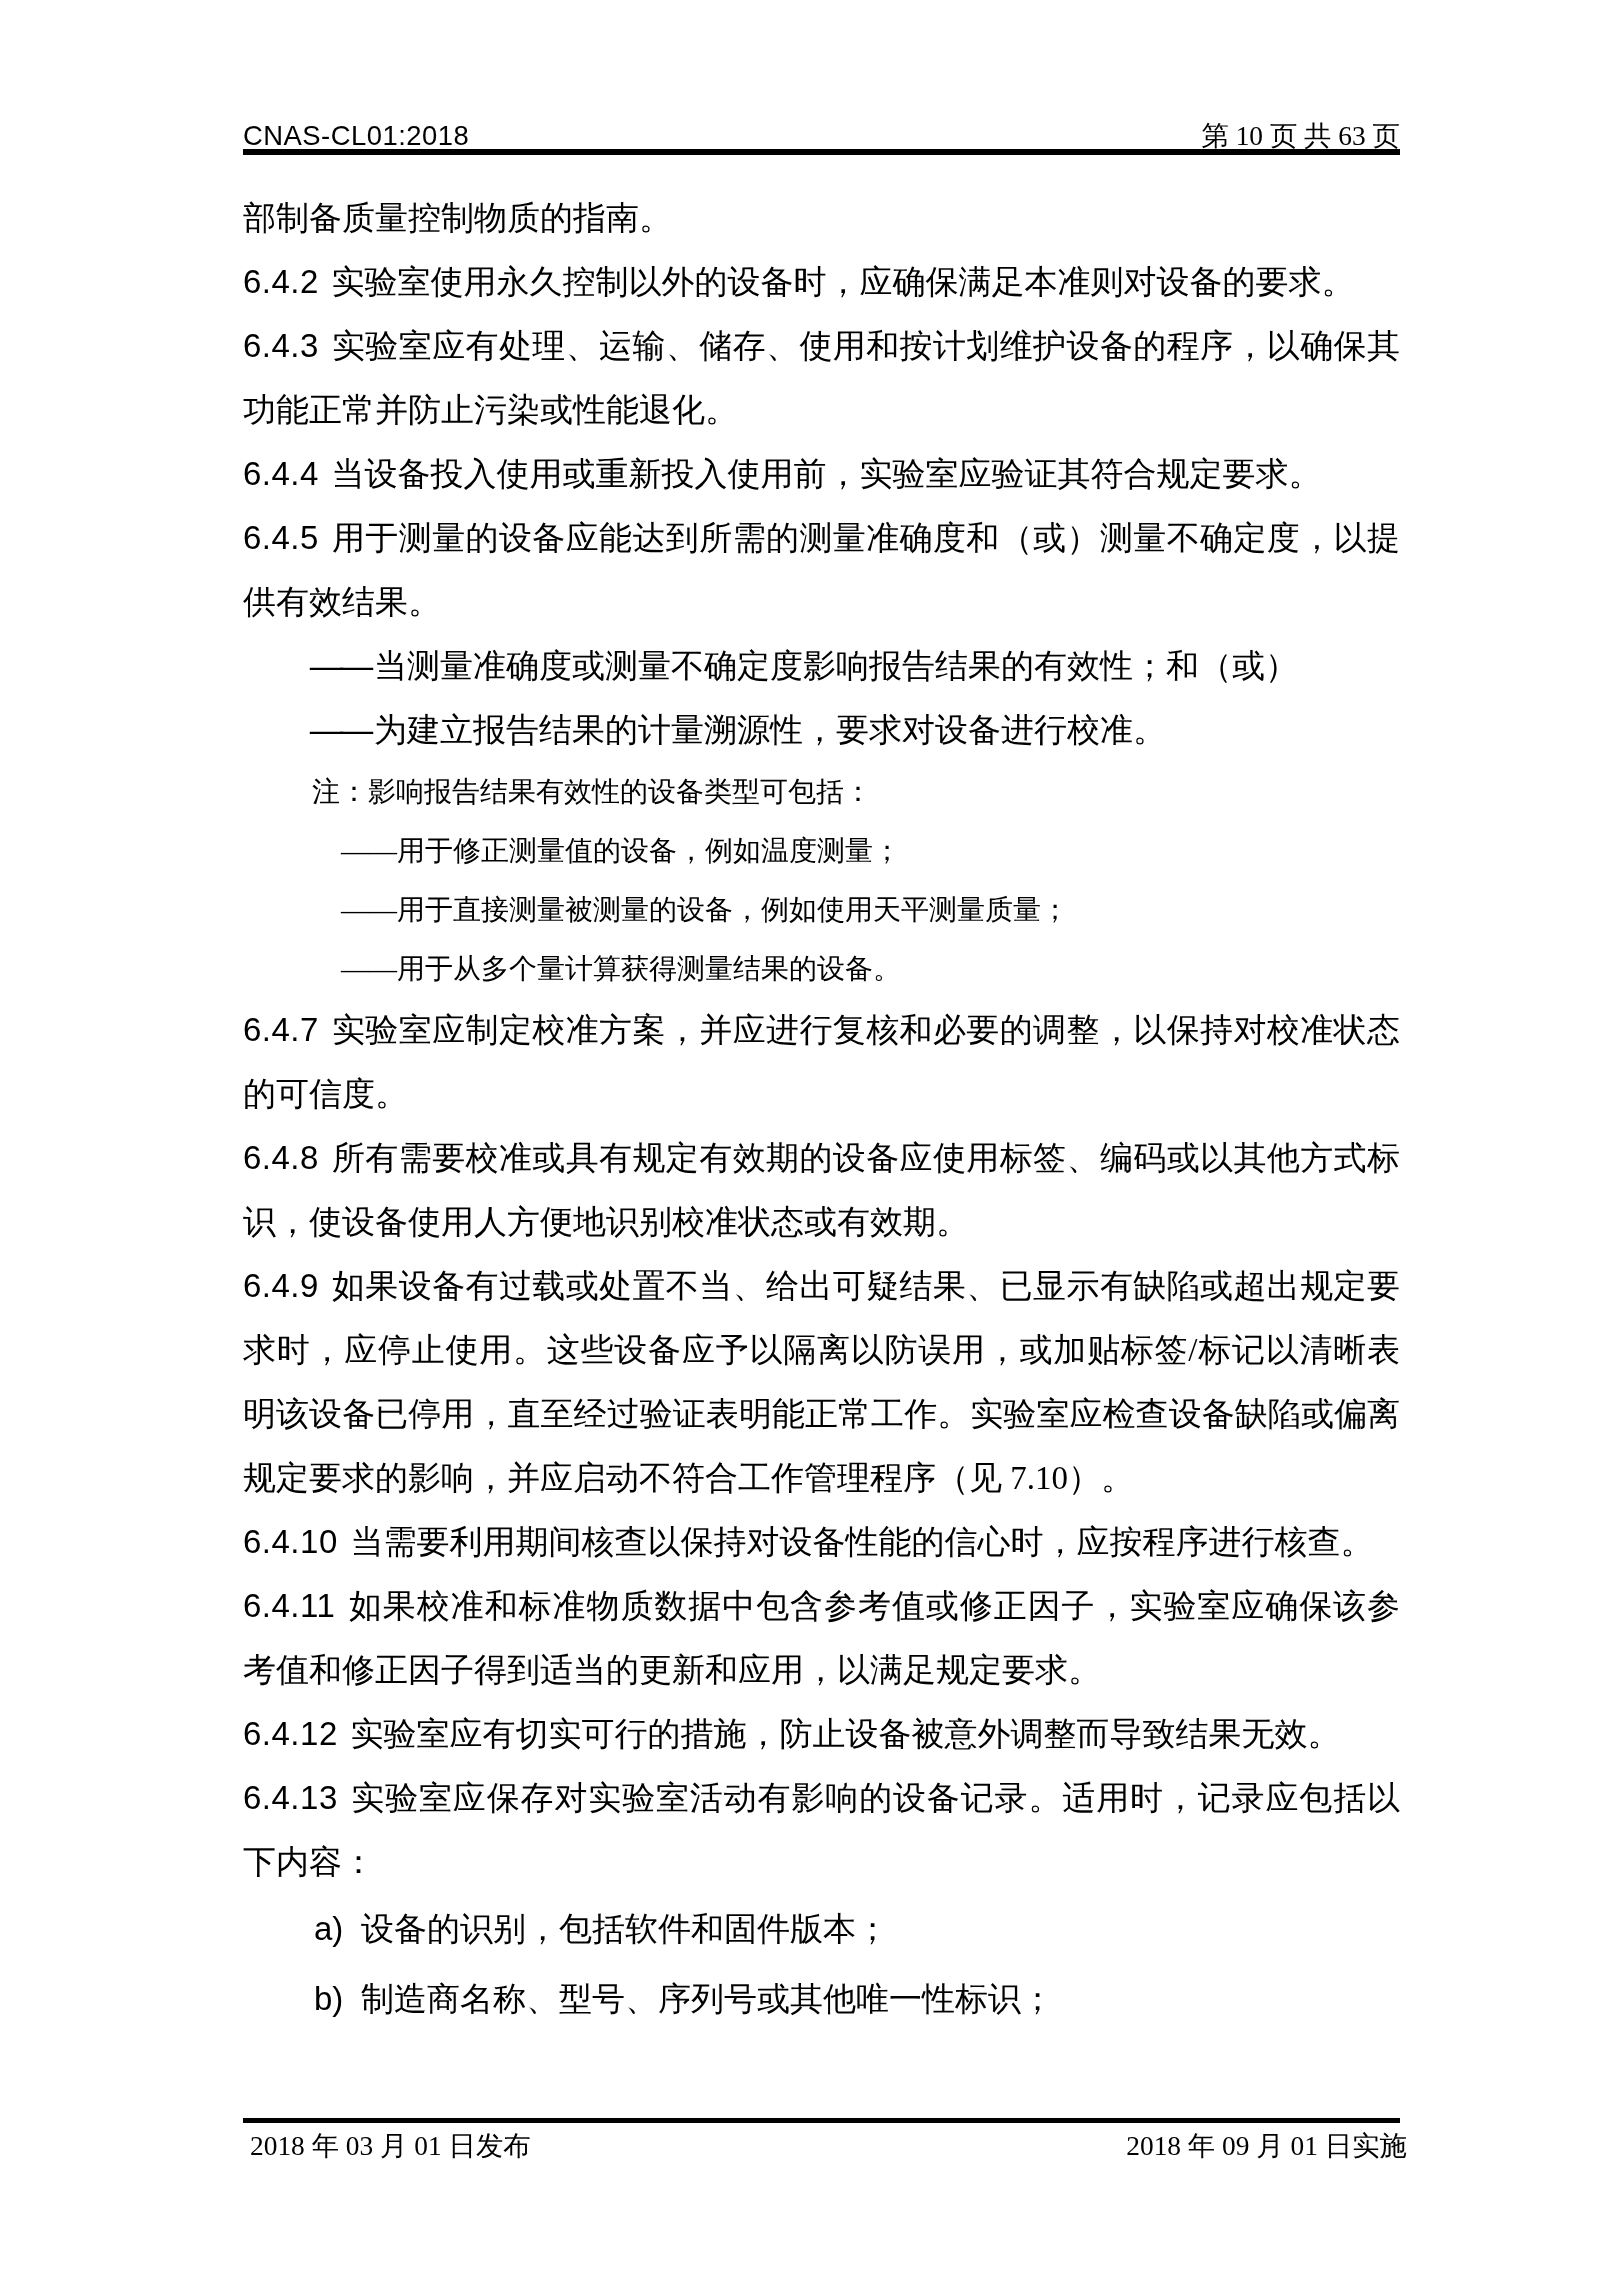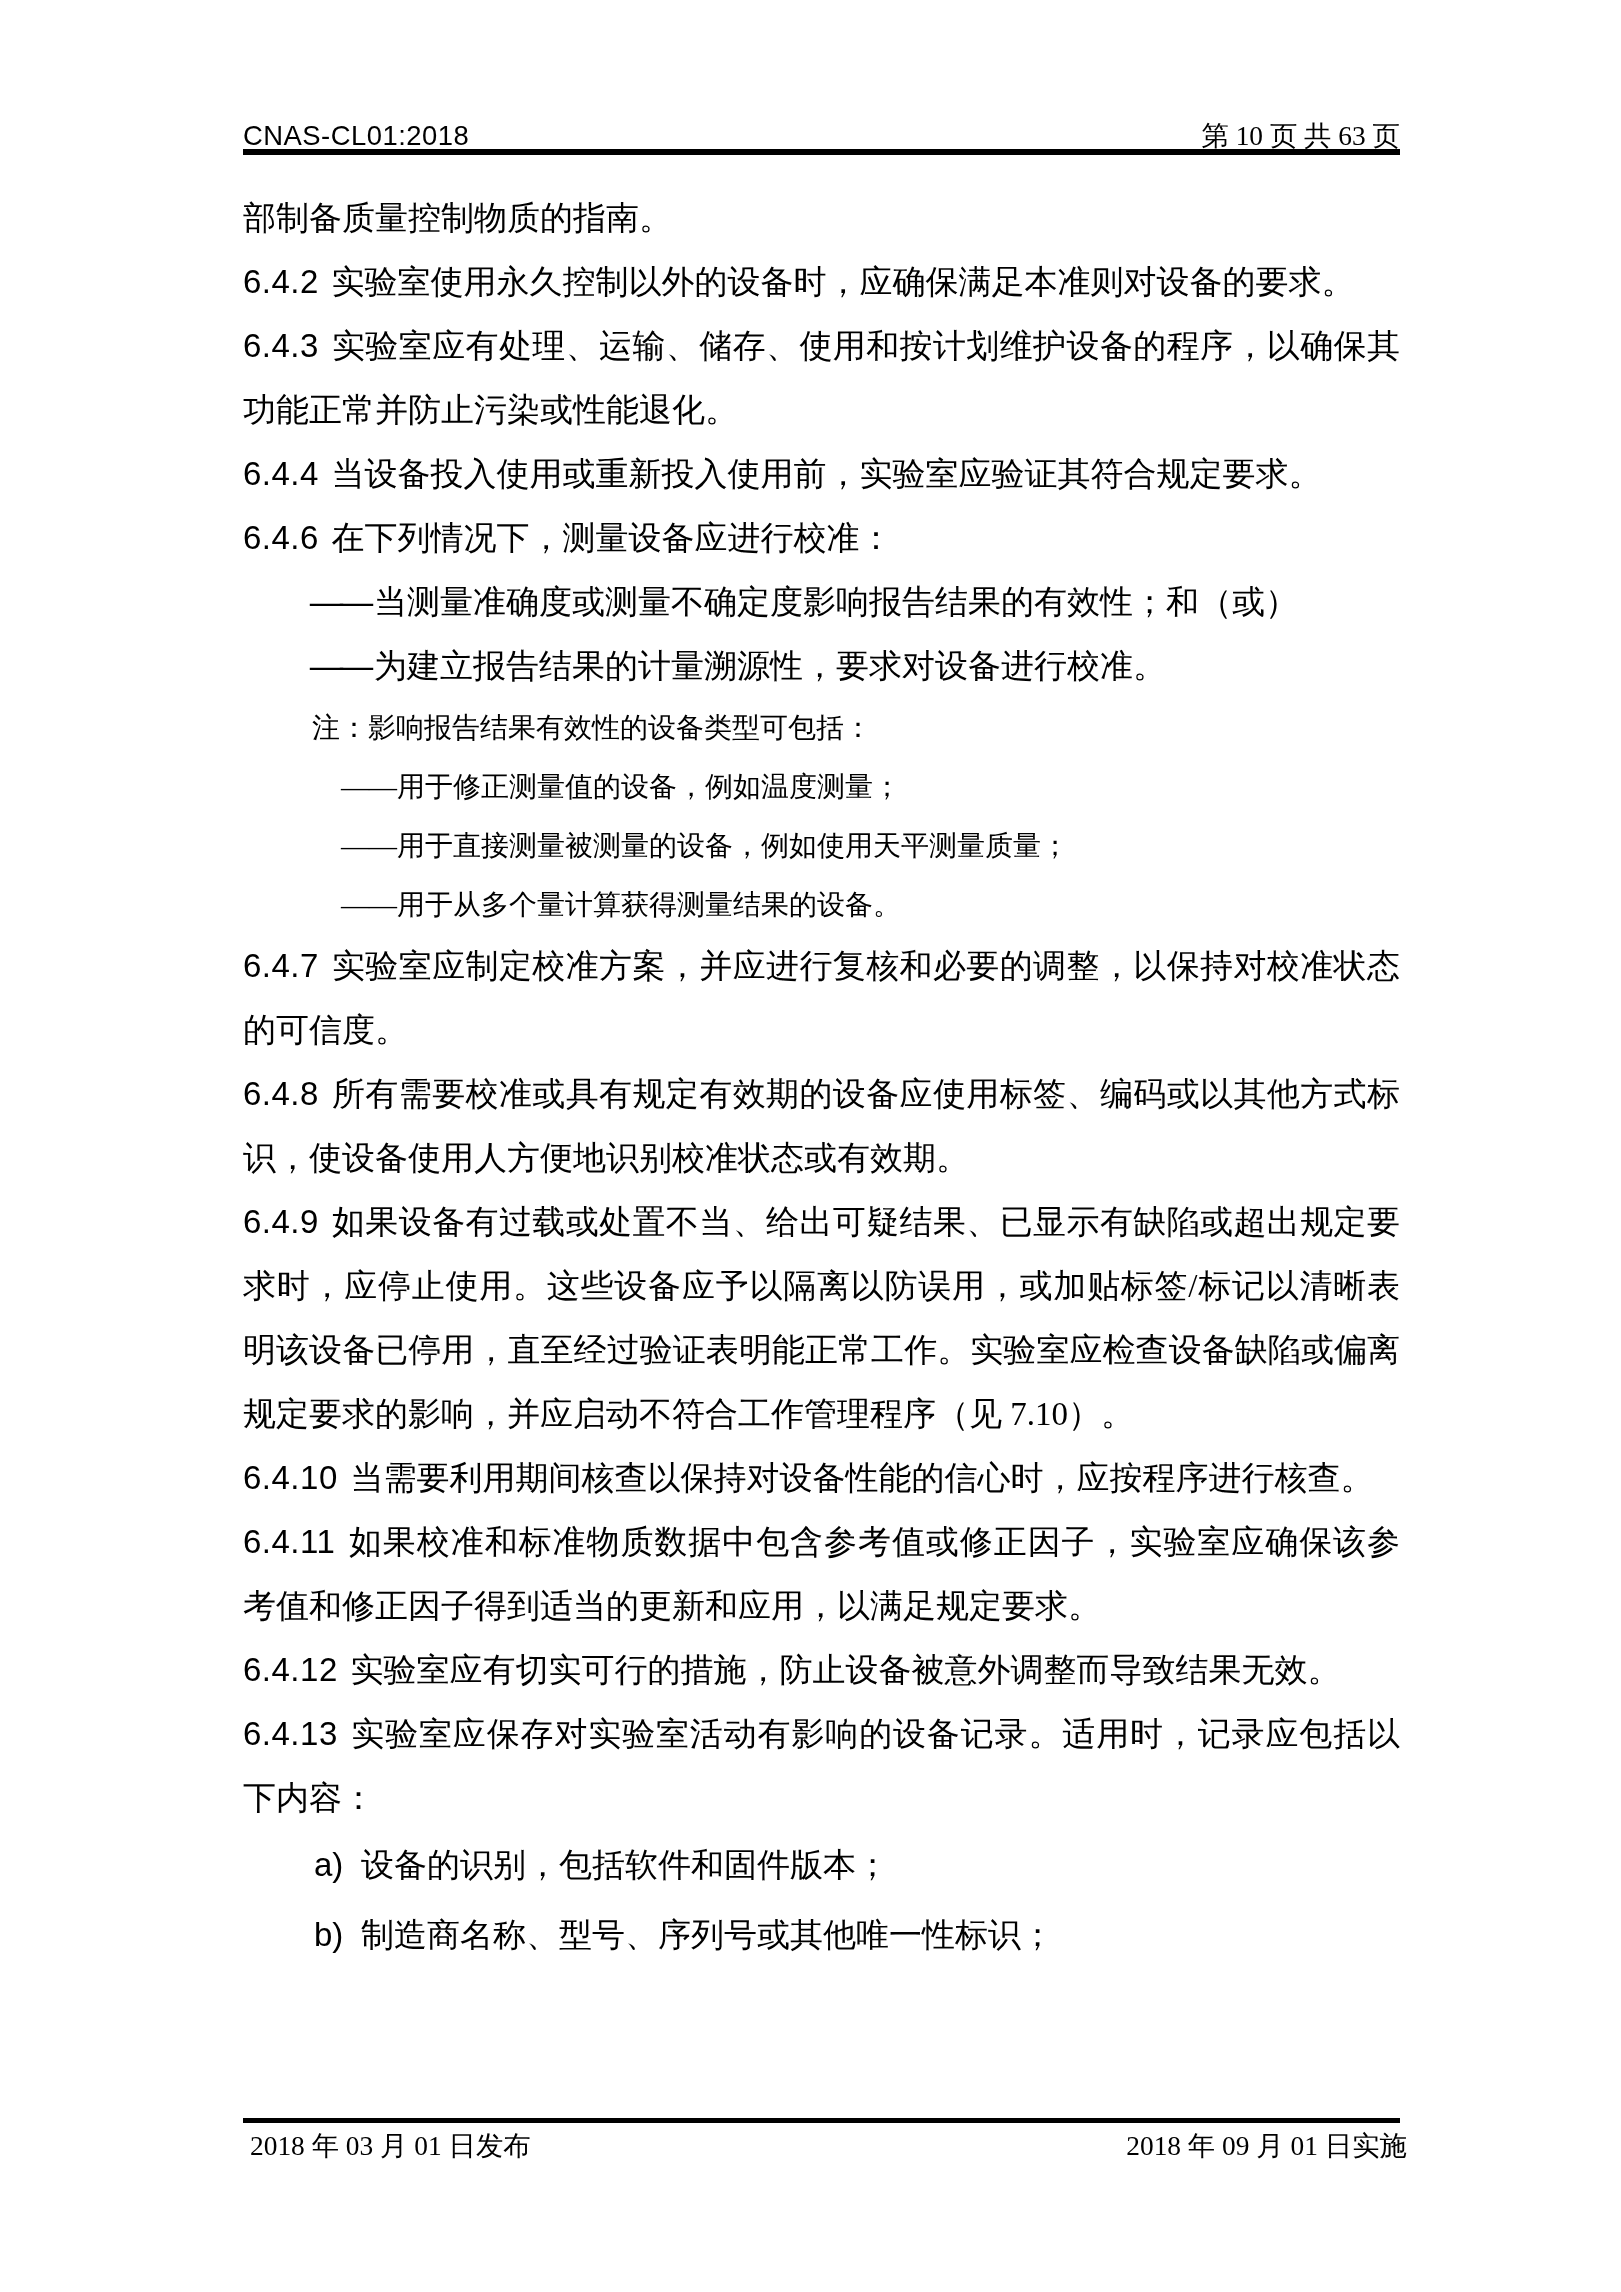--- a/index.html
+++ b/index.html
@@ -96,21 +96,21 @@
     <span class="page-info">第 10 页 共 63 页</span>
   </div>
 
   <div class="rule rule-top"></div>
 
   <main class="content" id="content">
       <p class="para plain"><span>部制备质量控制物质的指南。</span></p>
       <p class="para clause"><span class="num">6.4.2</span><span>实验室使用永久控制以外的设备时，应确保满足本准则对设备的要求。</span></p>
       <p class="para clause"><span class="num">6.4.3</span><span>实验室应有处理、运输、储存、使用和按计划维护设备的程序，以确保其功能正常并防止污染或性能退化。</span></p>
       <p class="para clause"><span class="num">6.4.4</span><span>当设备投入使用或重新投入使用前，实验室应验证其符合规定要求。</span></p>
-      <p class="para clause"><span class="num">6.4.6</span><span>在下列情况下，测量设备应进行校准：</span></p>
+      <p class="para clause"><span class="num">6.4.5</span><span>用于测量的设备应能达到所需的测量准确度和（或）测量不确定度，以提供有效结果。</span></p>
       <p class="para dash"><span class="dash-glyph">——</span><span>当测量准确度或测量不确定度影响报告结果的有效性；和（或）</span></p>
       <p class="para dash"><span class="dash-glyph">——</span><span>为建立报告结果的计量溯源性，要求对设备进行校准。</span></p>
       <p class="para note"><span>注：影响报告结果有效性的设备类型可包括：</span></p>
       <p class="para note-dash"><span>——用于修正测量值的设备，例如温度测量；</span></p>
       <p class="para note-dash"><span>——用于直接测量被测量的设备，例如使用天平测量质量；</span></p>
       <p class="para note-dash"><span>——用于从多个量计算获得测量结果的设备。</span></p>
       <p class="para clause"><span class="num">6.4.7</span><span>实验室应制定校准方案，并应进行复核和必要的调整，以保持对校准状态的可信度。</span></p>
       <p class="para clause"><span class="num">6.4.8</span><span>所有需要校准或具有规定有效期的设备应使用标签、编码或以其他方式标识，使设备使用人方便地识别校准状态或有效期。</span></p>
       <p class="para clause"><span class="num">6.4.9</span><span>如果设备有过载或处置不当、给出可疑结果、已显示有缺陷或超出规定要求时，应停止使用。这些设备应予以隔离以防误用，或加贴标签/标记以清晰表明该设备已停用，直至经过验证表明能正常工作。实验室应检查设备缺陷或偏离规定要求的影响，并应启动不符合工作管理程序（见 7.10）。</span></p>
       <p class="para clause"><span class="num">6.4.10</span><span>当需要利用期间核查以保持对设备性能的信心时，应按程序进行核查。</span></p>

